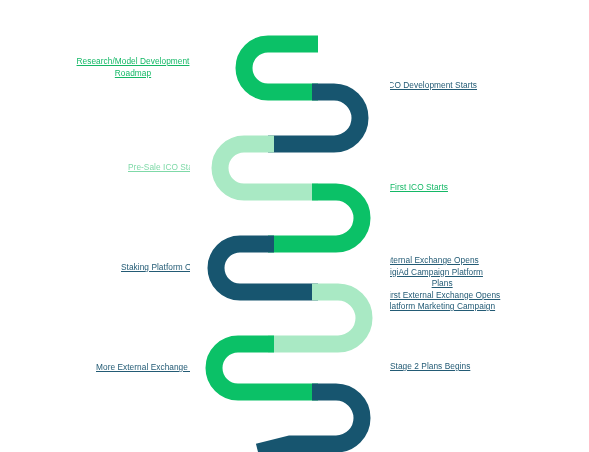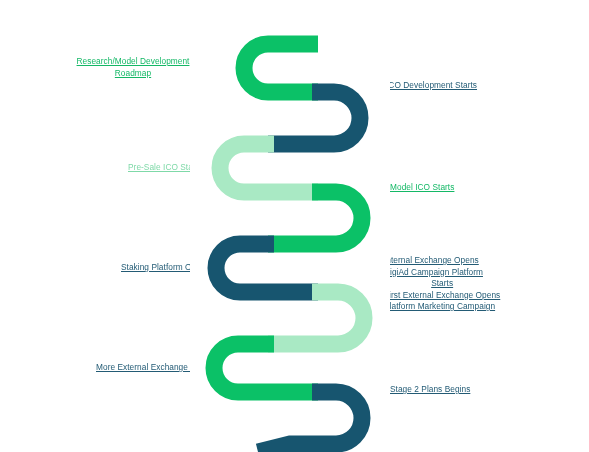--- a/index.html
+++ b/index.html
@@ -232,36 +232,36 @@
 
   <div class="sidelabel right c-navy" style="left:386px;top:80px;">
     <span class="line">ICO Development Starts</span>
   </div>
 
   <div class="sidelabel right c-mint" style="left:128px;top:162px;">
     <span class="line">Pre-Sale ICO  Starts</span>
   </div>
 
   <div class="sidelabel right c-green" style="left:390px;top:182px;">
-    <span class="line">Model ICO Starts</span>
+    <span class="line">First ICO Starts</span>
   </div>
 
   <div class="sidelabel right c-navy" style="left:121px;top:262px;">
     <span class="line">Staking Platform Opens</span>
   </div>
 
   <div class="sidelabel right c-navy" style="left:384px;top:255px;">
     <span class="line">Internal Exchange Opens</span>
     <span class="line">DigiAd Campaign Platform</span>
-    <span class="line" style="text-align:center;">Starts</span>
+    <span class="line" style="text-align:center;">Plans</span>
     <span class="line">First External Exchange Opens</span>
     <span class="line">Platform Marketing Campaign</span>
   </div>
 
   <div class="sidelabel right c-navy" style="left:96px;top:362px;">
     <span class="line">More External Exchange Opens</span>
   </div>
 
-  <div class="sidelabel right c-navy" style="left:390px;top:384px;">
+  <div class="sidelabel right c-navy" style="left:390px;top:361px;">
     <span class="line">Stage 2 Plans Begins</span>
   </div>
 
 </div>
 
 </body></html>

